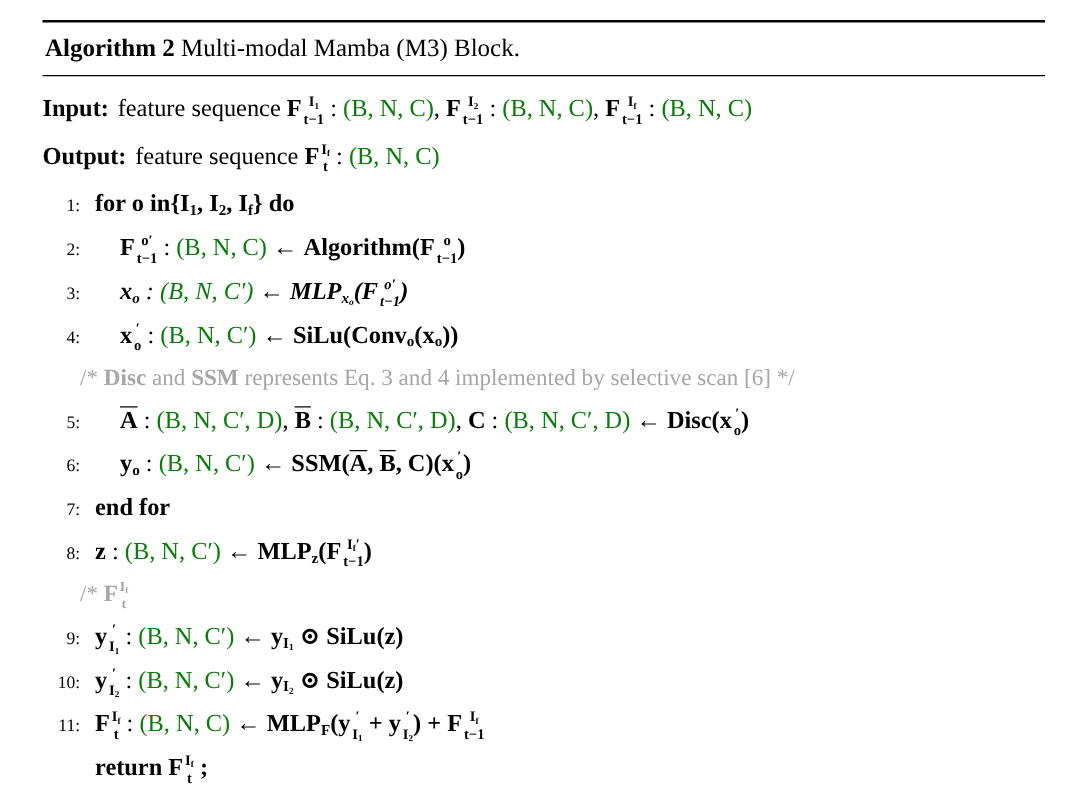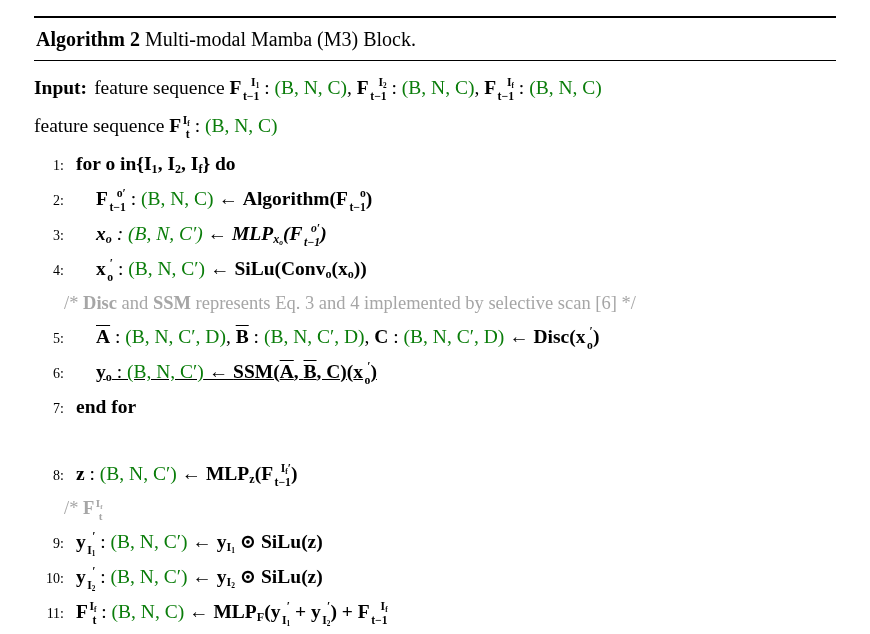--- a/index.html
+++ b/index.html
@@ -22,21 +22,21 @@
   .c-b{font-weight:700;}
   .c-n{}
   .c-g{color:var(--green,#0a7d0a);}
   .c-gy{color:var(--gray,#a6a6a6);}
   .c-gyb{color:var(--gray,#a6a6a6);font-weight:700;}
   sub,sup{font-size:0.62em;line-height:0;}
   sub{vertical-align:-0.25em;}
   .ov{text-decoration:overline;}
   .stk{white-space:nowrap;}
   .scr{display:inline-flex;flex-direction:column;justify-content:center;vertical-align:middle;
-       font-size:0.60em;line-height:1.12;margin-left:1.5px;text-align:right;}
+       font-size:0.60em;line-height:1.12;margin-left:1.5px;text-align:center;}
   .upp,.dnn{display:block;}
 </style>
 </head>
 <body>
 
 <div class="page">
   <div class="rule-thick"></div>
   <div class="algo-header">
     <span class="ttl">Algorithm 2</span><span> Multi-modal Mamba (M3) Block.</span>
   </div>
@@ -49,20 +49,21 @@
               <span class="dnn">t−1</span>
             </span></span><span class="c-n"> : </span><span class="c-g">(B, N, C)</span><span class="c-n">, </span><span class="stk c-b"><span class="sbase">F</span><span class="scr">
               <span class="upp">I<sub>2</sub></span>
               <span class="dnn">t−1</span>
             </span></span><span class="c-n"> : </span><span class="c-g">(B, N, C)</span><span class="c-n">, </span><span class="stk c-b"><span class="sbase">F</span><span class="scr">
               <span class="upp">I<sub>f</sub></span>
               <span class="dnn">t−1</span>
             </span></span><span class="c-n"> : </span><span class="c-g">(B, N, C)</span></span>
       </div>
       <div class="io-line">
+        <span class="kw">Output:</span>
         <span class="content"><span class="c-n">feature sequence </span><span class="stk c-b"><span class="sbase">F</span><span class="scr">
               <span class="upp">I<sub>f</sub></span>
               <span class="dnn">t</span>
             </span></span><span class="c-n"> : </span><span class="c-g">(B, N, C)</span></span>
       </div>
     </div>
   <div class="lines-sec" id="lines-container">
       <div class="line">
         <span class="num">1:</span>
         <span class="content" style="padding-left: 0px;"><span class="c-b">for o in{I<sub>1</sub>, I<sub>2</sub>, I<sub>f</sub>} do</span></span>
@@ -97,32 +98,32 @@
       </div>
       <div class="line">
         <span class="num">5:</span>
         <span class="content" style="padding-left: 20px;"><span class="c-b"><span class="ov">A</span></span><span class="c-n"> : </span><span class="c-g">(B, N, C′, D)</span><span class="c-n">, </span><span class="c-b"><span class="ov">B</span></span><span class="c-n"> : </span><span class="c-g">(B, N, C′, D)</span><span class="c-n">, </span><span class="c-b">C</span><span class="c-n"> : </span><span class="c-g">(B, N, C′, D)</span><span class="c-n"> ← </span><span class="c-b">Disc(</span><span class="stk c-b"><span class="sbase">x</span><span class="scr">
               <span class="upp">′</span>
               <span class="dnn">o</span>
             </span></span><span class="c-b">)</span></span>
       </div>
       <div class="line">
         <span class="num">6:</span>
-        <span class="content" style="padding-left: 20px; text-decoration: underline;"><span class="c-b">y<sub>o</sub></span><span class="c-n"> : </span><span class="c-g">(B, N, C′)</span><span class="c-n"> ← </span><span class="c-b">SSM(<span class="ov">A</span>, <span class="ov">B</span>, C)(</span><span class="stk c-b"><span class="sbase">x</span><span class="scr">
+        <span class="content" style="padding-left: 20px;"><span class="c-b">y<sub>o</sub></span><span class="c-n"> : </span><span class="c-g">(B, N, C′)</span><span class="c-n"> ← </span><span class="c-b">SSM(<span class="ov">A</span>, <span class="ov">B</span>, C)(</span><span class="stk c-b"><span class="sbase">x</span><span class="scr">
               <span class="upp">′</span>
               <span class="dnn">o</span>
             </span></span><span class="c-b">)</span></span>
       </div>
       <div class="line">
         <span class="num">7:</span>
         <span class="content" style="padding-left: 0px;"><span class="c-b">end for</span></span>
       </div>
       <div class="line">
         <span class="num">8:</span>
-        <span class="content" style="padding-left: 0px; margin-top: 32px;"><span class="c-b">z</span><span class="c-n"> : </span><span class="c-g">(B, N, C′)</span><span class="c-n"> ← </span><span class="c-b">MLP<sub>z</sub>(</span><span class="stk c-b"><span class="sbase">F</span><span class="scr">
+        <span class="content" style="padding-left: 0px;"><span class="c-b">z</span><span class="c-n"> : </span><span class="c-g">(B, N, C′)</span><span class="c-n"> ← </span><span class="c-b">MLP<sub>z</sub>(</span><span class="stk c-b"><span class="sbase">F</span><span class="scr">
               <span class="upp">I<sub>f</sub>′</span>
               <span class="dnn">t−1</span>
             </span></span><span class="c-b">)</span></span>
       </div>
       <div class="line comment">
         <span class="num"></span>
         <span class="content cmt" style="padding-left: 0px;"><span class="c-gy">/* </span><span class="stk c-gyb"><span class="sbase">F</span><span class="scr">
               <span class="upp">I<sub>f</sub></span>
               <span class="dnn">t</span>
             </span></span></span>

